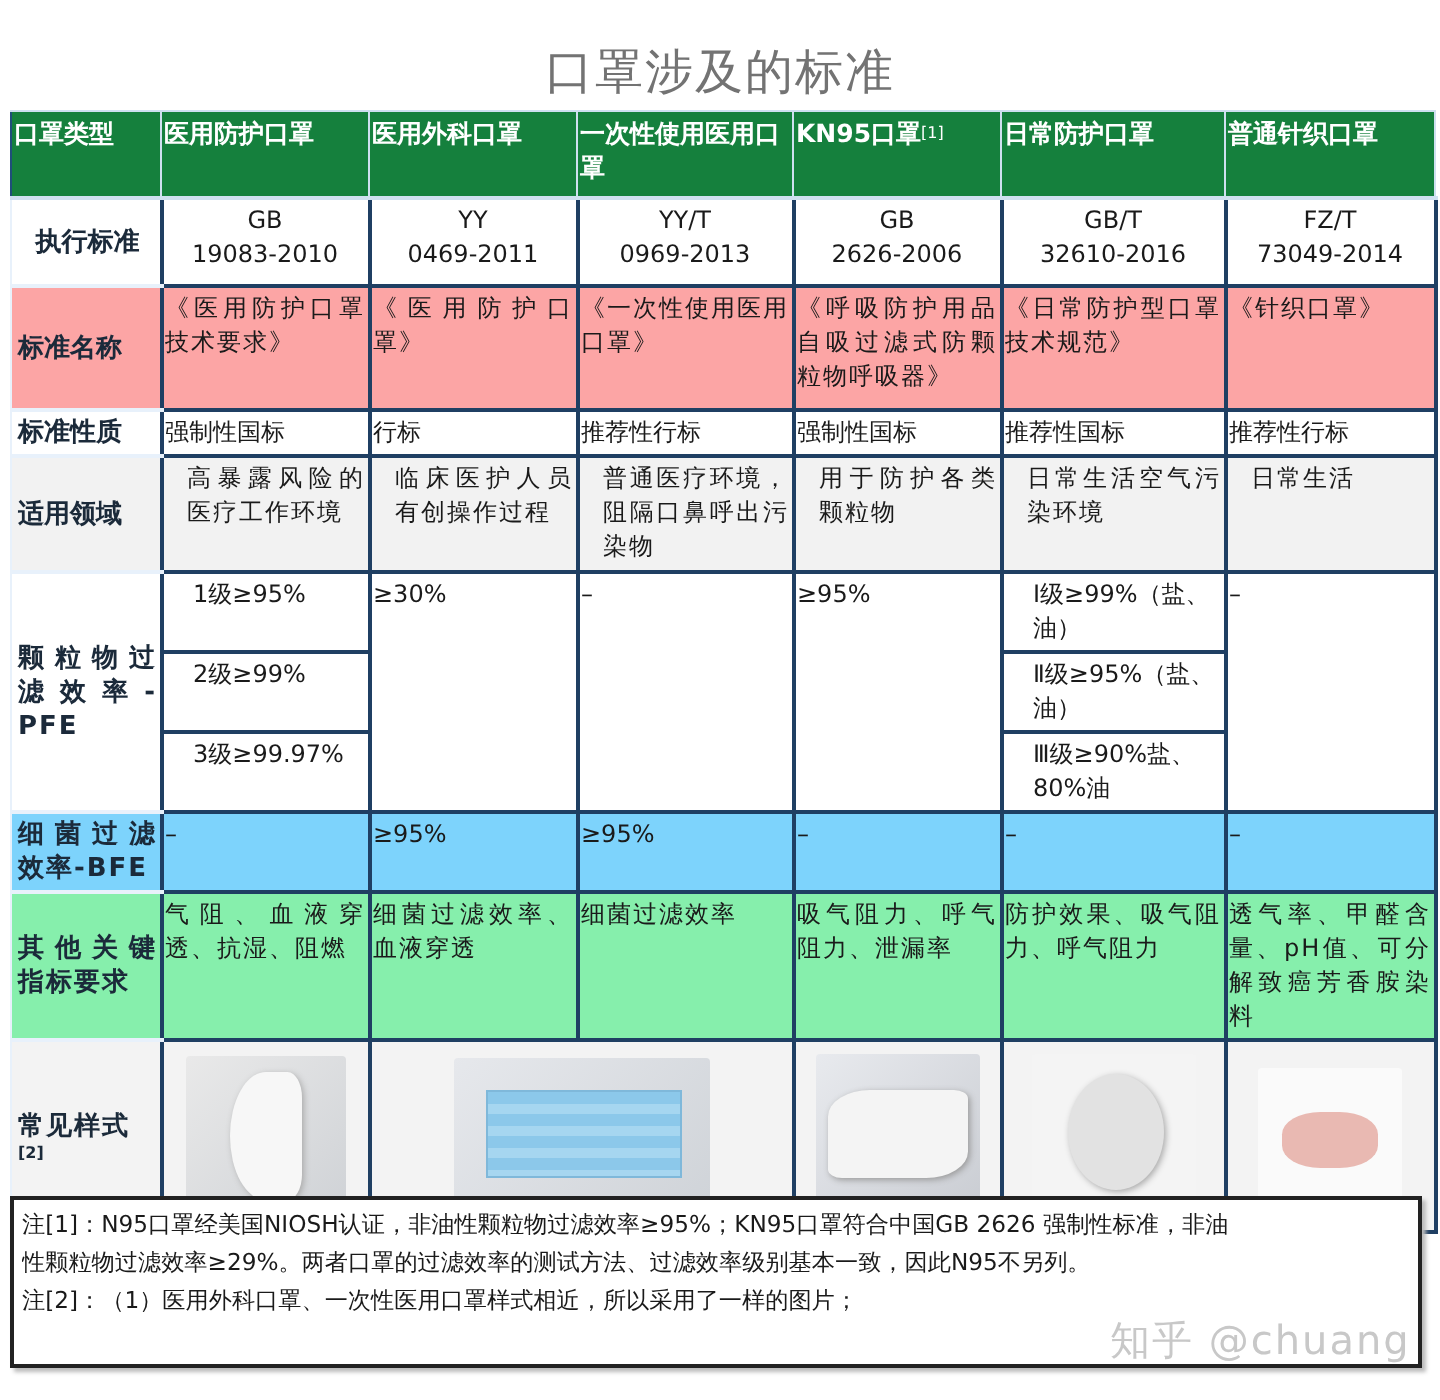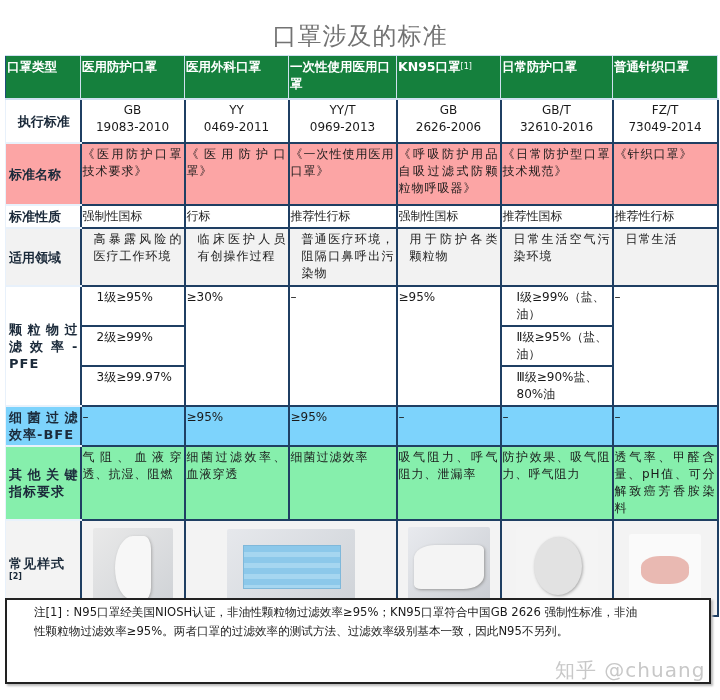--- a/index.html
+++ b/index.html
@@ -43,21 +43,21 @@
                 background:#f4f4f4; border-radius: 30% 10% 30% 10%; box-shadow: 1px 1px 3px #999; }
   .m4 { width: 82px; height: 82px; background: #f4f4f4; position: relative; }
   .m4::before { content:""; position:absolute; left:18px; top:10px; width:48px; height:58px;
                 background:#e2e2e2; border-radius: 50%; box-shadow: 1px 1px 3px #aaa; }
   .m5 { width: 72px; height: 68px; background: #fafafa; position: relative; }
   .m5::before { content:""; position:absolute; left:12px; top:22px; width:48px; height:28px;
                 background:#e9b9b2; border-radius: 40%; }
   .notes { position: absolute; top: 598px; left: 5px; width: 706px; height: 86px;
            border: 2px solid #222; box-shadow: 2px 2px 2px #bbb; font-size: 11.6px;
            line-height: 19px; padding: 3px 4px; box-sizing: border-box; background:#fff; }
-  .notes div { white-space: nowrap; overflow: hidden; margin-left: 23px; }
+  .notes div { white-space: nowrap; overflow: hidden; }
   .watermark { position: absolute; left: 555px; top: 657px; font-size: 20px; color: #c8c8c8;
                letter-spacing: 1px; }
   sup.ref { font-size: 8px; vertical-align: top; font-weight: normal; }
 </style>
 </head>
 <body>
 
 <div class="title">口罩涉及的标准</div>
 
 <table class="std">
@@ -197,16 +197,17 @@
         </td>
     <td>
           <div class="mask m5"></div>
         </td>
   </tr>
 </tbody>
   </table>
 
 <div class="notes">
   <div>注[1]：N95口罩经美国NIOSH认证，非油性颗粒物过滤效率≥95%；KN95口罩符合中国GB 2626 强制性标准，非油</div>
-  <div>性颗粒物过滤效率≥95%。两者口罩的过滤效率的测试方法、过滤效率级别基本一致，因此N95不另列。</div>
+  <div>性颗粒物过滤效率≥29%。两者口罩的过滤效率的测试方法、过滤效率级别基本一致，因此N95不另列。</div>
+  <div>注[2]：（1）医用外科口罩、一次性医用口罩样式相近，所以采用了一样的图片；</div>
 </div>
 
 <div class="watermark">知乎 @chuang</div>
 
 </body></html>

